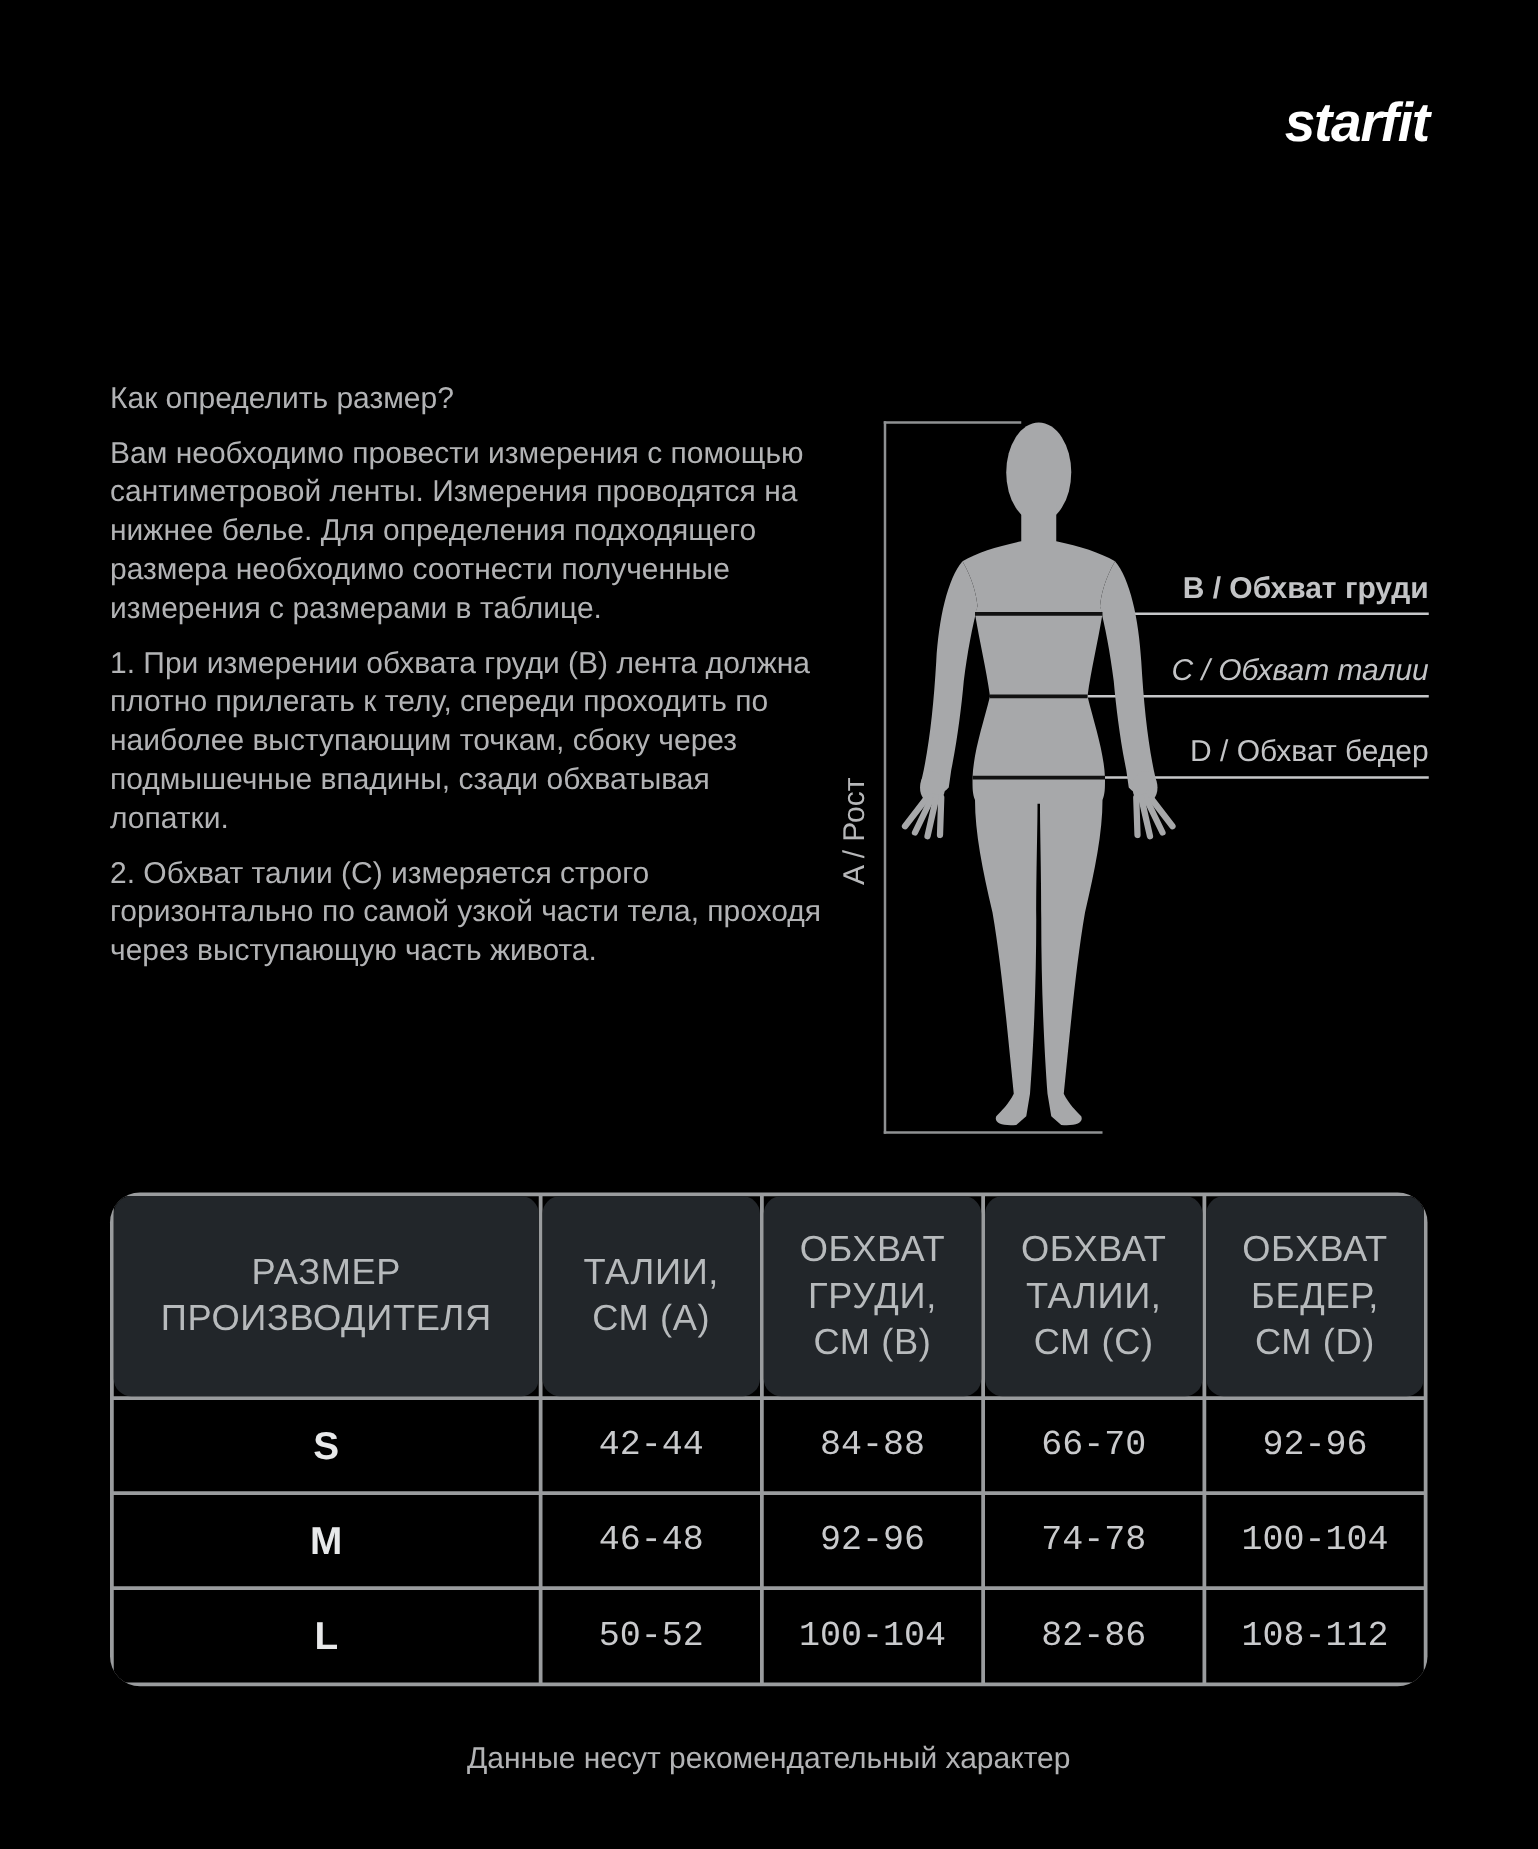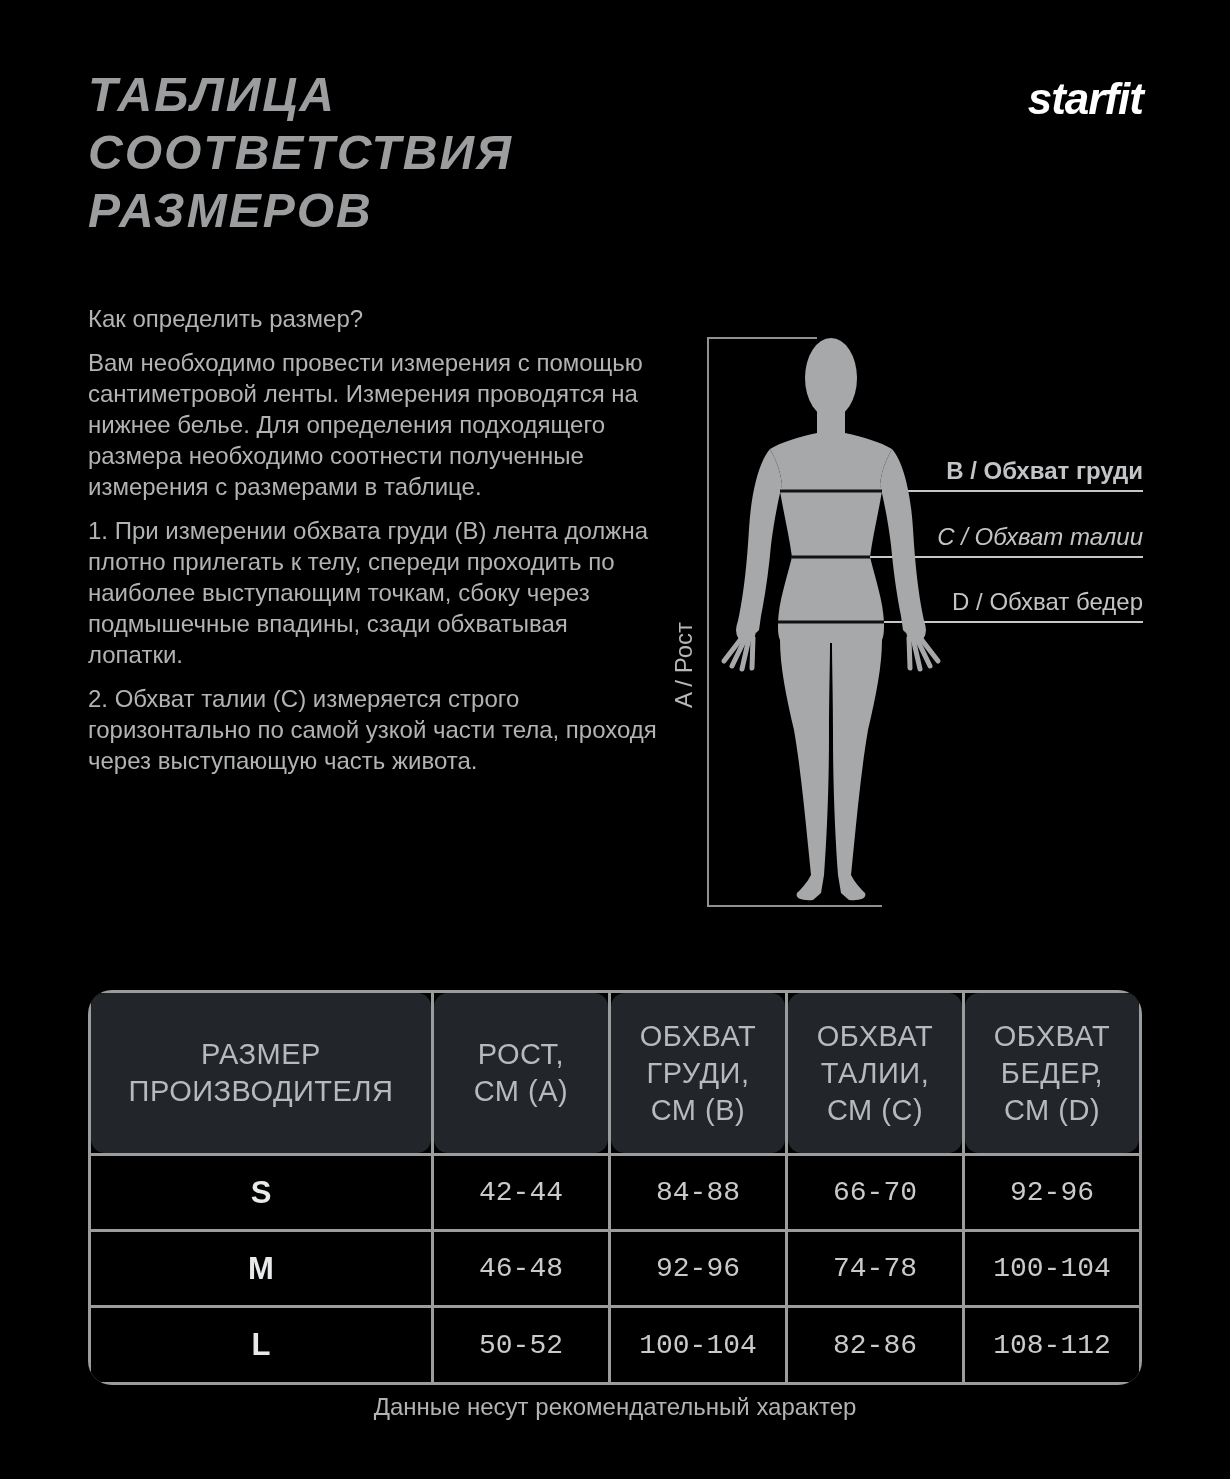--- a/index.html
+++ b/index.html
@@ -38,21 +38,21 @@
   .mline-b { top:160px; left:236px; width:237px; }
   .mline-c { top:226px; left:200px; width:273px; }
   .mline-d { top:291px; left:214px; width:259px; }
   .mlabel { position:absolute; right:7px; font-size:24px; color:#c3c4c6; z-index:3; white-space:nowrap; }
   .mlabel-b { top:127px;font-weight:bold; }
   .mlabel-c { top:193px;font-style:italic; }
   .mlabel-d { top:258px; }
   .body-svg { position:absolute; left:30px; top:3px; z-index:2; }
   
   .size-table {
-    position:absolute; left:88px; top:990px; width:1054px; height:395px;
+    position:absolute; left:88px; top:954px; width:1054px; height:395px;
     background:#9a9c9e; border-radius:24px; overflow:hidden;
     display:grid; grid-template-columns:340px 174px 174px 174px 174px;
     grid-template-rows:160px 73px 73px 74px; gap:3px; padding:3px; box-sizing:border-box;
   }
   .cell { background:#000; display:flex; align-items:center; justify-content:center; }
   .hcell-inner {
     width:100%; height:100%; background:#22262a; border-radius:14px;
     display:flex; align-items:center; justify-content:center; text-align:center;
     color:#b7babc; font-size:29px; line-height:37px; letter-spacing:0.5px;
     padding:0 18px; box-sizing:border-box;
@@ -63,21 +63,20 @@
   .footer {
     position:absolute; left:0; top:1393px; width:100%; text-align:center;
     font-size:24px; color:#b2b3b5;
   }
 </style>
 </head>
 <body>
 
 <div class="canvas">
 
-  <div class="title">Таблица соответствия размеров</div>
   <div class="brand">starfit</div>
 
   <div class="instructions">
     <p>Как определить размер?</p>
     <p>Вам необходимо провести измерения с помощью сантиметровой ленты. Измерения проводятся на нижнее белье. Для определения подходящего размера необходимо соотнести полученные измерения с размерами в таблице.</p>
     <p>1. При измерении обхвата груди (B) лента должна плотно прилегать к телу, спереди проходить по наиболее выступающим точкам, сбоку через подмышечные впадины, сзади обхватывая лопатки.</p>
     <p>2. Обхват талии (C) измеряется строго горизонтально по самой узкой части тела, проходя через выступающую часть живота.</p>
   </div>
 
   <div class="figure">
@@ -158,21 +157,21 @@
         <line x1="78" y1="289" x2="184" y2="289"></line>
       </g>
     </svg>
   </div>
 
   <div class="size-table">
     <div class="cell">
       <div class="hcell-inner">РАЗМЕР ПРОИЗВОДИТЕЛЯ</div>
     </div>
     <div class="cell">
-      <div class="hcell-inner">РОСТ, СМ (A)</div>
+      <div class="hcell-inner">ТАЛИИ, СМ (A)</div>
     </div>
     <div class="cell">
       <div class="hcell-inner">ОБХВАТ ГРУДИ, СМ (B)</div>
     </div>
     <div class="cell">
       <div class="hcell-inner">ОБХВАТ ТАЛИИ, СМ (C)</div>
     </div>
     <div class="cell">
       <div class="hcell-inner">ОБХВАТ БЕДЕР, СМ (D)</div>
     </div>

